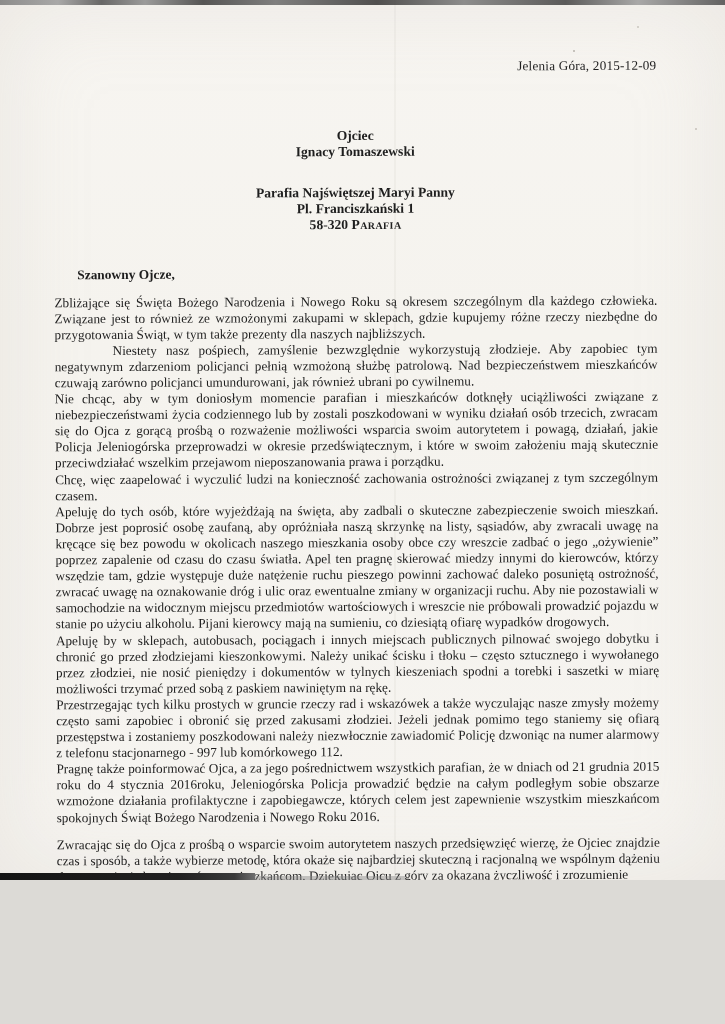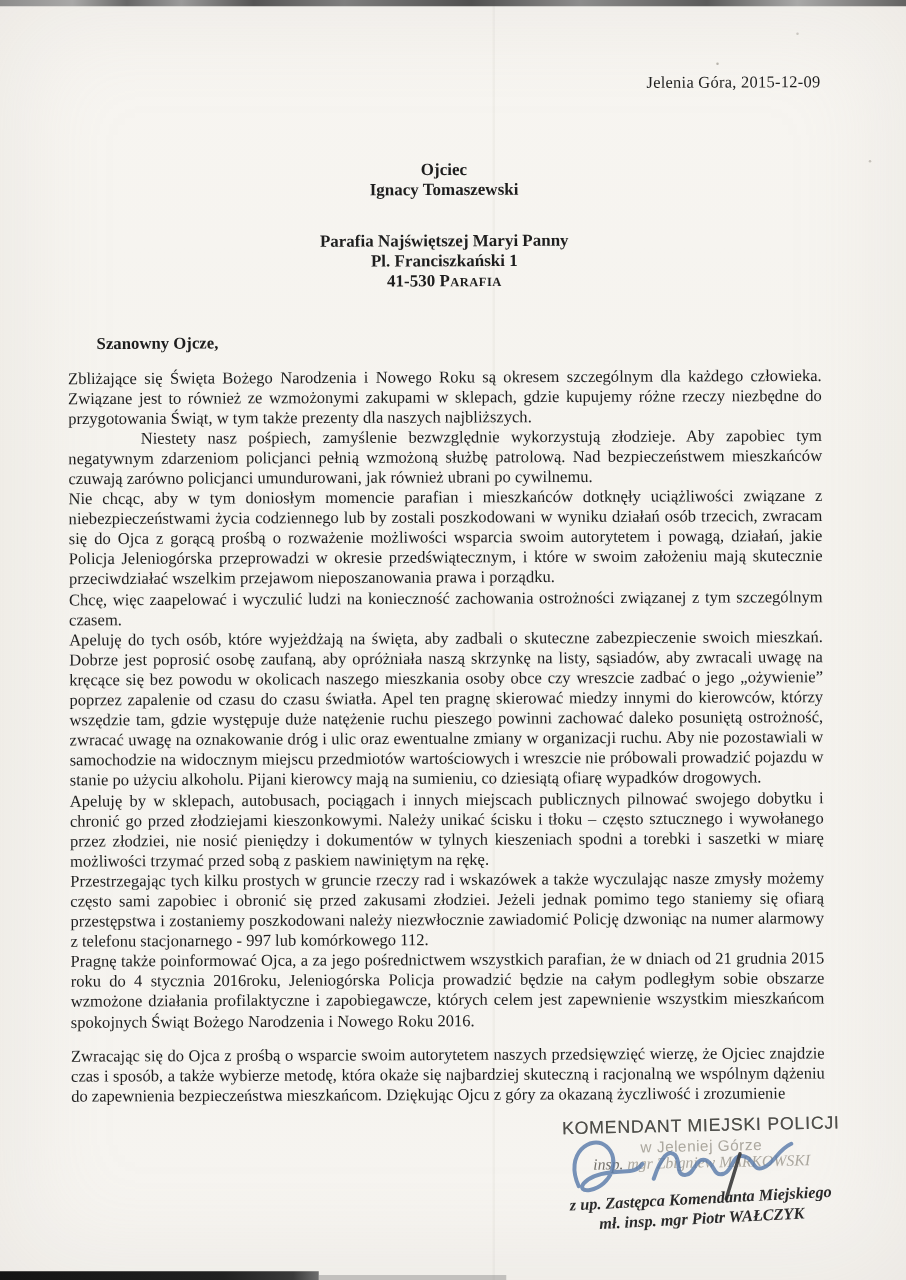--- a/index.html
+++ b/index.html
@@ -1,19 +1,19 @@
 <!DOCTYPE html>
 <html lang="pl"><head>
 <meta charset="utf-8">
 <style>
   html,body{margin:0;padding:0;}
   body{width:725px;height:1024px;overflow:hidden;background:#dcdad6;}
 
   .page{
-    position:relative;width:725px;height:1024px;overflow:hidden;
+    position:relative;width:725px;height:880px;overflow:hidden;
     background:linear-gradient(180deg,#f7f5f1 0%,#f5f3ee 38%,#f6f4f0 100%);
     box-shadow:inset 0 0 90px rgba(190,184,172,.22);
     font-family:"Liberation Serif", serif;color:#1e1e1e;
   }
 
   
   .edge-top{position:absolute;top:0;left:0;right:0;height:5px;z-index:5;opacity:.82;
     background:linear-gradient(90deg,#777 0%,#999 8%,#4a4a4a 14%,#888 20%,#333 28%,#666 38%,#2d2d2d 52%,#777 64%,#3a3a3a 78%,#999 88%,#444 100%);}
   .edge-bottom{position:absolute;bottom:0;left:0;width:255px;height:7px;z-index:5;
     background:linear-gradient(90deg,#141414 0%,#212121 70%,#3a3a3a 92%,#6f6f6f 100%);}
@@ -64,21 +64,21 @@
   <div class="content">
 
     <div class="date-line">Jelenia Góra, 2015-12-09</div>
 
     <div class="recipient">
       <div>Ojciec</div>
       <div>Ignacy Tomaszewski</div>
       <div class="gap"></div>
       <div>Parafia Najświętszej Maryi Panny</div>
       <div>Pl. Franciszkański 1</div>
-      <div><span>41-530</span> <span class="smallcaps">Parafia</span></div>
+      <div><span>58-320</span> <span class="smallcaps">Parafia</span></div>
     </div>
 
     <div class="salutation">Szanowny Ojcze,</div>
 
     <div class="body-text">
       <p>Zbliżające się Święta Bożego Narodzenia i Nowego Roku są okresem szczególnym dla każdego człowieka. Związane jest to również ze wzmożonymi zakupami w sklepach, gdzie kupujemy różne rzeczy niezbędne do przygotowania Świąt, w tym także prezenty dla naszych najbliższych.</p>
       <p class="indent">Niestety nasz pośpiech, zamyślenie bezwzględnie wykorzystują złodzieje. Aby zapobiec tym negatywnym zdarzeniom policjanci pełnią wzmożoną służbę patrolową. Nad bezpieczeństwem mieszkańców czuwają zarówno policjanci umundurowani, jak również ubrani po cywilnemu.</p>
       <p>Nie chcąc, aby w tym doniosłym momencie parafian i mieszkańców dotknęły uciążliwości związane z niebezpieczeństwami życia codziennego lub by zostali poszkodowani w wyniku działań osób trzecich, zwracam się do Ojca z gorącą prośbą o rozważenie możliwości wsparcia swoim autorytetem i powagą, działań, jakie Policja Jeleniogórska przeprowadzi w okresie przedświątecznym, i które w swoim założeniu mają skutecznie przeciwdziałać wszelkim przejawom nieposzanowania prawa i porządku.</p>
       <p>Chcę, więc zaapelować i wyczulić ludzi na konieczność zachowania ostrożności związanej z tym szczególnym czasem.</p>
       <p>Apeluję do tych osób, które wyjeżdżają na święta, aby zadbali o skuteczne zabezpieczenie swoich mieszkań. Dobrze jest poprosić osobę zaufaną, aby opróżniała naszą skrzynkę na listy, sąsiadów, aby zwracali uwagę na kręcące się bez powodu w okolicach naszego mieszkania osoby obce czy wreszcie zadbać o jego „ożywienie” poprzez zapalenie od czasu do czasu światła. Apel ten pragnę skierować miedzy innymi do kierowców, którzy wszędzie tam, gdzie występuje duże natężenie ruchu pieszego powinni zachować daleko posuniętą ostrożność, zwracać uwagę na oznakowanie dróg i ulic oraz ewentualne zmiany w organizacji ruchu. Aby nie pozostawiali w samochodzie na widocznym miejscu przedmiotów wartościowych i wreszcie nie próbowali prowadzić pojazdu w stanie po użyciu alkoholu. Pijani kierowcy mają na sumieniu, co dziesiątą ofiarę wypadków drogowych.</p>

